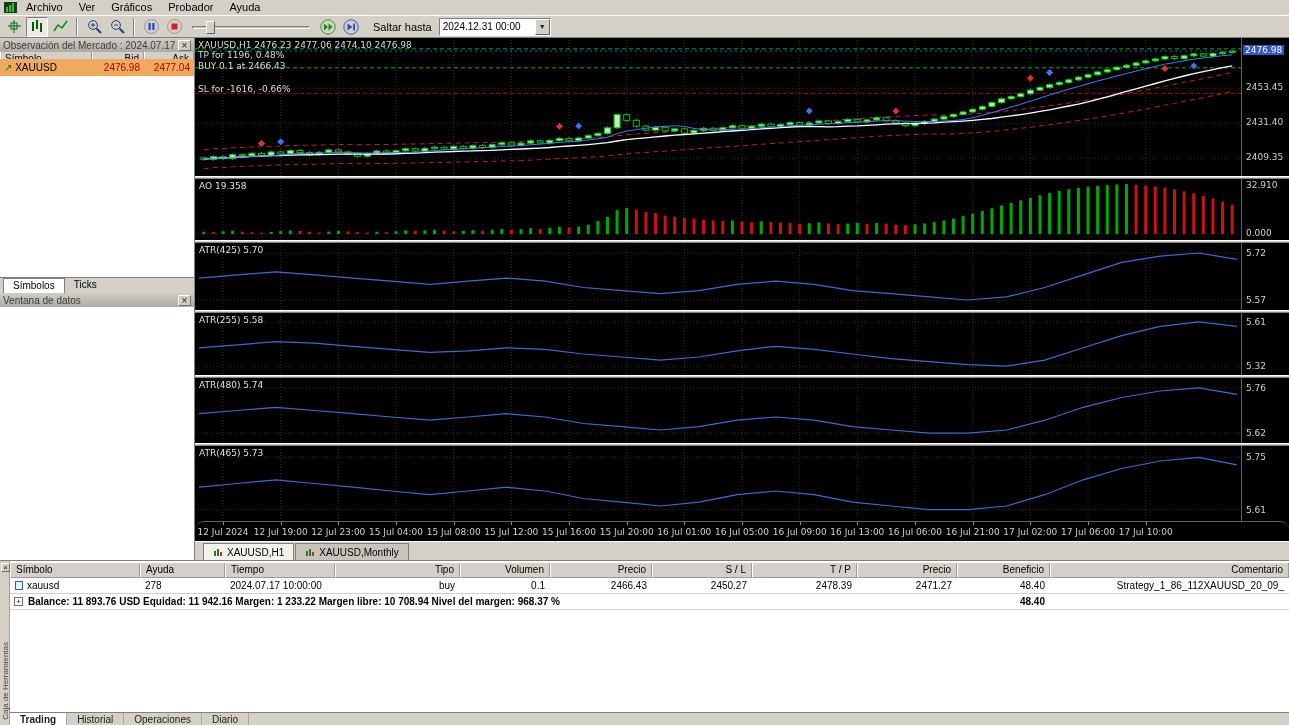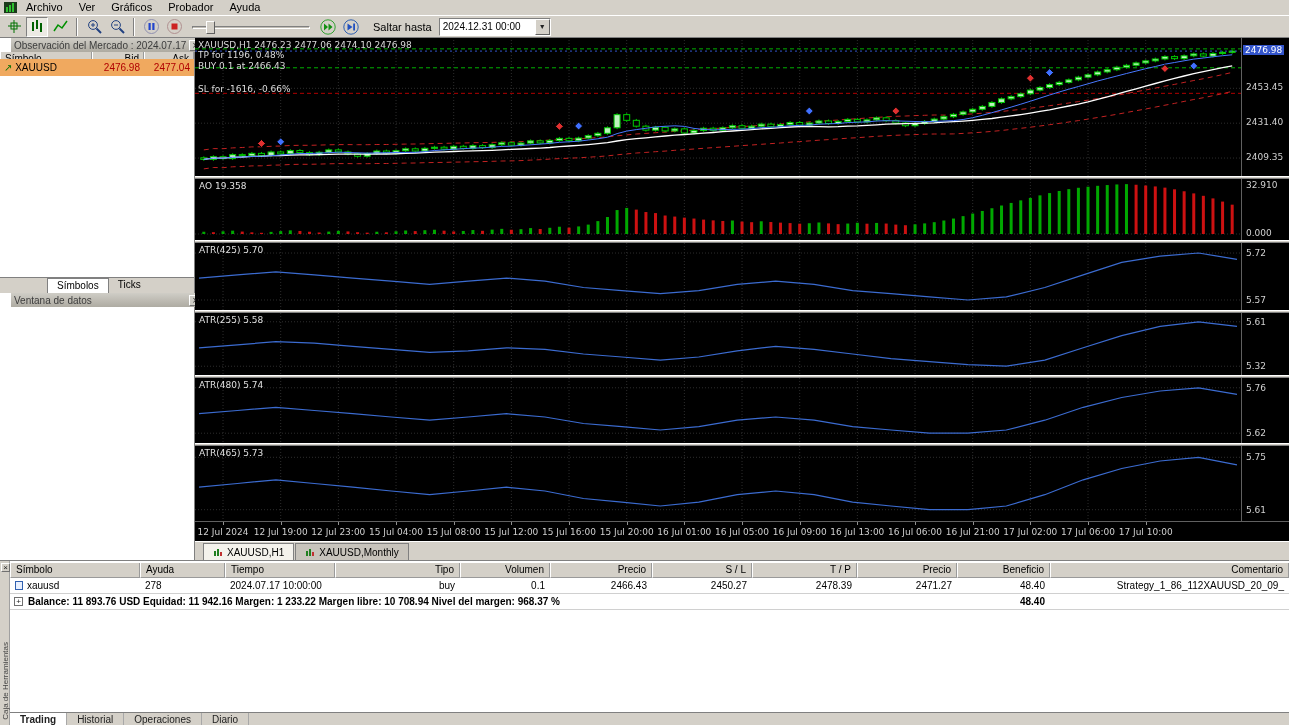--- a/index.html
+++ b/index.html
@@ -19,51 +19,51 @@
 .slider{position:relative;width:118px;height:18px;margin:0 6px;}
 .slider .track{position:absolute;left:0;right:0;top:8px;height:3px;border:1px solid #808080;border-bottom-color:#fff;border-right-color:#fff;background:#c0bcb4;}
 .slider .thumb{position:absolute;left:14px;top:3px;width:9px;height:13px;background:#d4d0c8;border:1px solid;border-color:#fff #606060 #606060 #fff;}
 .tb-label{margin:0 6px 0 10px;font-size:11px;}
 .combo{display:flex;width:112px;height:18px;border:1px solid;border-color:#808080 #fff #fff #808080;background:#fff;align-items:center;}
 .combo-text{flex:1;font-size:10px;padding:0 3px;white-space:nowrap;overflow:hidden;}
 .combo-btn{width:15px;height:16px;background:#d4d0c8;border:1px solid;border-color:#fff #606060 #606060 #fff;font-size:7px;display:flex;align-items:center;justify-content:center;color:#222;}
 
 
 .left-panel{position:absolute;left:0;top:38px;width:195px;height:522px;background:#fff;border-right:1px solid #808080;}
-.panel-title{position:absolute;left:11px;width:100%;height:14px;background:linear-gradient(#cfcdc6,#aeaba2);display:flex;align-items:center;font-size:10px;color:#3c3c3c;padding:0 3px;white-space:nowrap;overflow:hidden;}
+.panel-title{position:absolute;left:0;width:100%;height:14px;background:linear-gradient(#cfcdc6,#aeaba2);display:flex;align-items:center;font-size:10px;color:#3c3c3c;padding:0 3px;white-space:nowrap;overflow:hidden;}
 .panel-title .close{margin-left:auto;width:13px;height:11px;text-align:center;line-height:10px;font-size:10px;color:#222;background:#cfcdc6;border:1px solid;border-color:#fff #707070 #707070 #fff;}
 #mw-title{top:0;}
 .mw-header{position:absolute;top:14px;left:0;display:flex;width:100%;height:15px;background:#d4d0c8;font-size:10px;}
 .mw-header .cell{border-right:1px solid #9a9a9a;border-left:1px solid #fff;border-bottom:1px solid #9a9a9a;padding:1px 4px;white-space:nowrap;}
 .mw-row{position:absolute;top:21px;left:0;display:flex;width:100%;height:17px;background:#f0a95f;font-size:10px;align-items:center;}
 .mw-row .cell{padding:0 4px;white-space:nowrap;}
 .mw-up{color:#007000;font-size:10px;}
 .quote{color:#b00000;text-align:right;}
 .mw-body{position:absolute;top:46px;left:0;width:100%;height:193px;background:#fff;}
 .mw-tabs{position:absolute;top:239px;left:0;width:100%;height:16px;background:#d4d0c8;border-top:1px solid #808080;display:flex;align-items:flex-end;padding-left:3px;}
 .mw-tab{height:15px;padding:1px 9px;font-size:10px;background:#d4d0c8;}
-.mw-tab.active{background:#fff;border:1px solid #808080;border-bottom:none;margin-left:44px;}
+.mw-tab.active{background:#fff;border:1px solid #808080;border-bottom:none;}
 #dw-title{top:255px;}
 .dw-body{position:absolute;top:269px;left:0;width:100%;height:253px;background:#fff;}
 
 
 .chart-region{position:absolute;left:195px;top:38px;width:1094px;height:503px;background:#000;}
 .cpanel{position:absolute;left:0;width:1046px;background:#000;overflow:hidden;}
 #p-main{top:2px;height:136px;}
 #p-ao{top:141px;height:61px;}
 #p-atr425{top:205px;height:67px;}
 #p-atr255{top:275px;height:62px;}
 #p-atr480{top:340px;height:65px;}
 #p-atr465{top:408px;height:75px;}
 .splitter{position:absolute;left:0;width:1094px;height:3px;background:#d4d0c8;border-top:1px solid #fff;border-bottom:1px solid #808080;z-index:4;}
 #sp1{top:138px;}#sp2{top:202px;}#sp3{top:272px;}#sp4{top:337px;}#sp5{top:405px;}
 .price-scale{position:absolute;left:1046px;top:0;width:48px;height:483px;background:#000;border-left:1px solid #606060;}
 .pl{position:absolute;left:4px;font-size:9px;color:#d0d0d0;font-family:"DejaVu Sans",sans-serif;white-space:nowrap;}
 .pl.hl{background:#3355cc;color:#fff;padding:0 2px;left:1px;}
-.time-axis{position:absolute;left:0;top:483px;width:1094px;height:20px;background:#000;border-top:1px solid #606060;overflow:hidden;}
+.time-axis{position:absolute;left:0;top:483px;width:1094px;height:20px;background:#000;border-top:1px solid #606060;overflow:hidden;border-radius:9px;}
 .ta-label{position:absolute;top:5px;width:74px;margin-left:-37px;text-align:center;font-size:9px;color:#cfcfcf;font-family:"DejaVu Sans",sans-serif;white-space:nowrap;}
 .ta-tick{position:absolute;top:0;width:1px;height:3px;background:#909090;}
 .overlay{position:absolute;left:3px;font-size:9px;color:#dadada;font-family:"DejaVu Sans",sans-serif;white-space:nowrap;z-index:3;}
 .ind-label{position:absolute;left:4px;top:2px;font-size:9px;color:#e0e0e0;font-family:"DejaVu Sans",sans-serif;z-index:3;}
 
 
 .chart-tabs{position:absolute;left:195px;top:541px;width:1094px;height:19px;background:#d4d0c8;display:flex;align-items:flex-end;padding-left:8px;border-top:1px solid #fff;}
 .ctab{height:17px;padding:1px 9px;font-size:10px;display:flex;align-items:center;gap:4px;background:#c8c4bc;border:1px solid #808080;border-bottom:none;margin-right:1px;}
 .ctab.active{background:#f4f2ec;}
 

